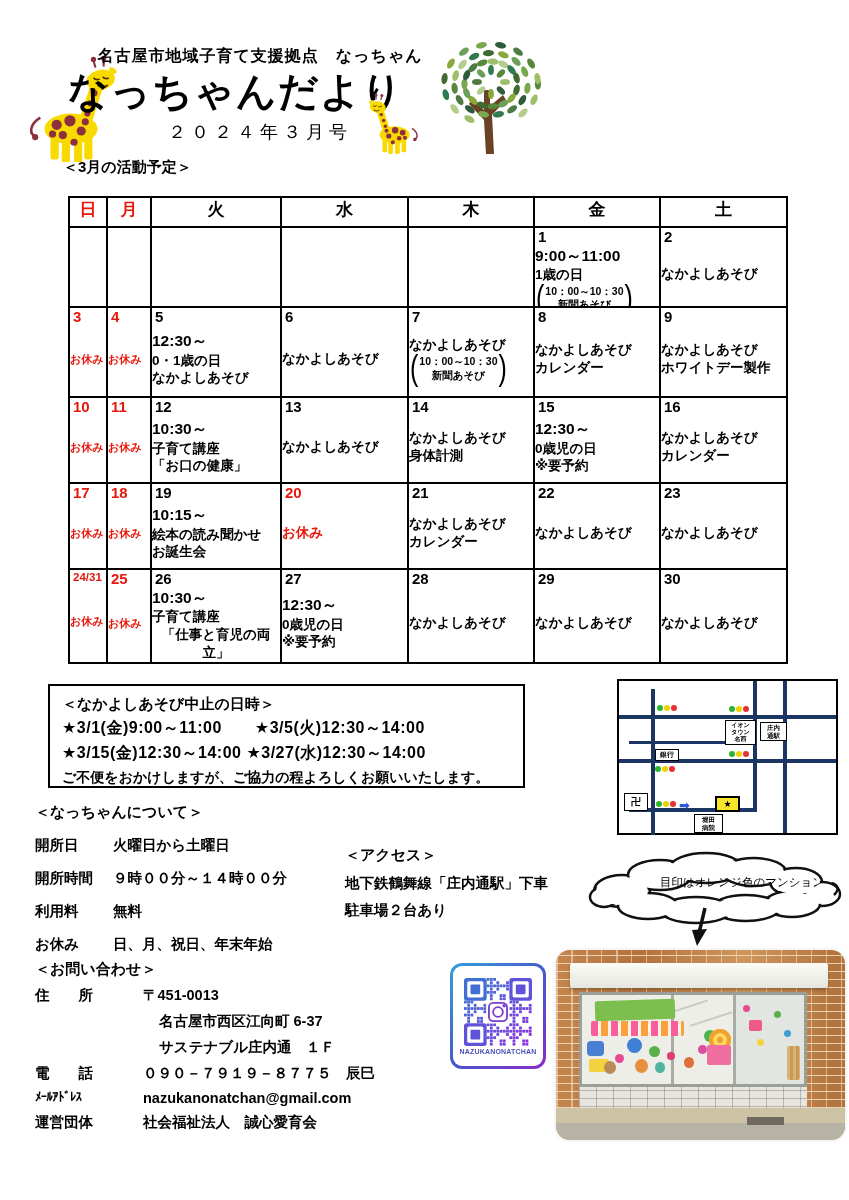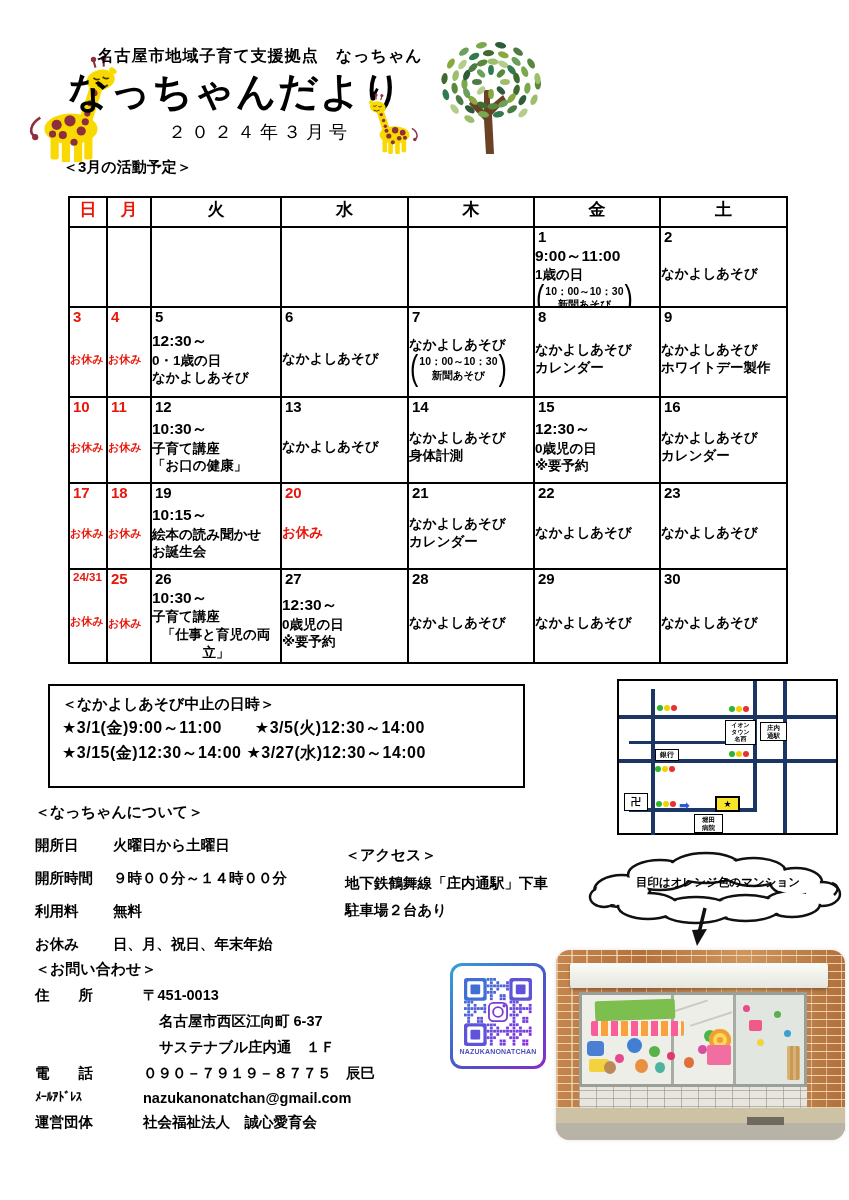--- a/index.html
+++ b/index.html
@@ -66,21 +66,21 @@
   #access{left:345px;top:846px;width:250px}
   #access .line{margin-top:8.5px;font-size:14.5px;font-weight:600}
   #contact{left:35px;top:960px;width:510px}
   #contact .row{margin-top:7px;font-size:14.5px;font-weight:600;display:flex}
   #contact .lbl{width:108px;flex:none}
   #contact .lbl.kana{font-size:12.5px;letter-spacing:-.5px}
   #contact .val.indent{padding-left:16px}
 
   
   #cloud{left:588px;top:845px;width:256px;height:80px}
-  #cloud-text{left:612px;top:875px;width:212px;text-align:center;font-size:11.5px;font-weight:bold}
+  #cloud-text{left:612px;top:875px;width:212px;text-align:right;font-size:11.5px;font-weight:normal}
   #down-arrow{left:688px;top:906px;width:30px;height:42px}
 
   
   #qrBox{left:450px;top:963px;width:96px;height:106px;border-radius:12px;background:linear-gradient(135deg,#35a0d8 0%,#4a55c8 55%,#8b2bc9 100%);padding:3px}
   #qrInner{width:100%;height:100%;border-radius:9px;background:#fff;display:flex;flex-direction:column;align-items:center;justify-content:center;gap:2px}
   #qrLabel{font-size:7px;font-weight:bold;color:#4b50b8;letter-spacing:.2px}
 
   
   #photo{left:556px;top:950px;width:289px;height:190px;border-radius:14px;overflow:hidden;box-shadow:inset 0 0 10px 5px rgba(255,255,255,.95),0 0 4px rgba(0,0,0,.12)}
   .wall{position:absolute;inset:0;background:
@@ -536,20 +536,21 @@
             </div>
           </td>
         </tr>
       </tbody>
   </table>
 
   <div class="abs" id="cancelBox">
     <div class="cb-title">＜なかよしあそび中止の日時＞</div>
     <div class="cb-line">★3/1(金)9:00～11:00　　★3/5(火)12:30～14:00</div>
     <div class="cb-line">★3/15(金)12:30～14:00 ★3/27(水)12:30～14:00</div>
+    <div class="cb-note">ご不便をおかけしますが、ご協力の程よろしくお願いいたします。</div>
   </div>
 
   <div class="abs" id="map">
     <div class="road" style="left:32px;top:8px;width:4px;height:146px"></div>
     <div class="road" style="left:134px;top:0;width:4px;height:131px"></div>
     <div class="road" style="left:164px;top:0;width:4px;height:152px"></div>
     <div class="road" style="left:0;top:34px;width:217px;height:4px"></div>
     <div class="road" style="left:10px;top:60px;width:126px;height:3px"></div>
     <div class="road" style="left:0;top:78px;width:217px;height:4px"></div>
     <div class="road" style="left:10px;top:127px;width:128px;height:4px"></div>

